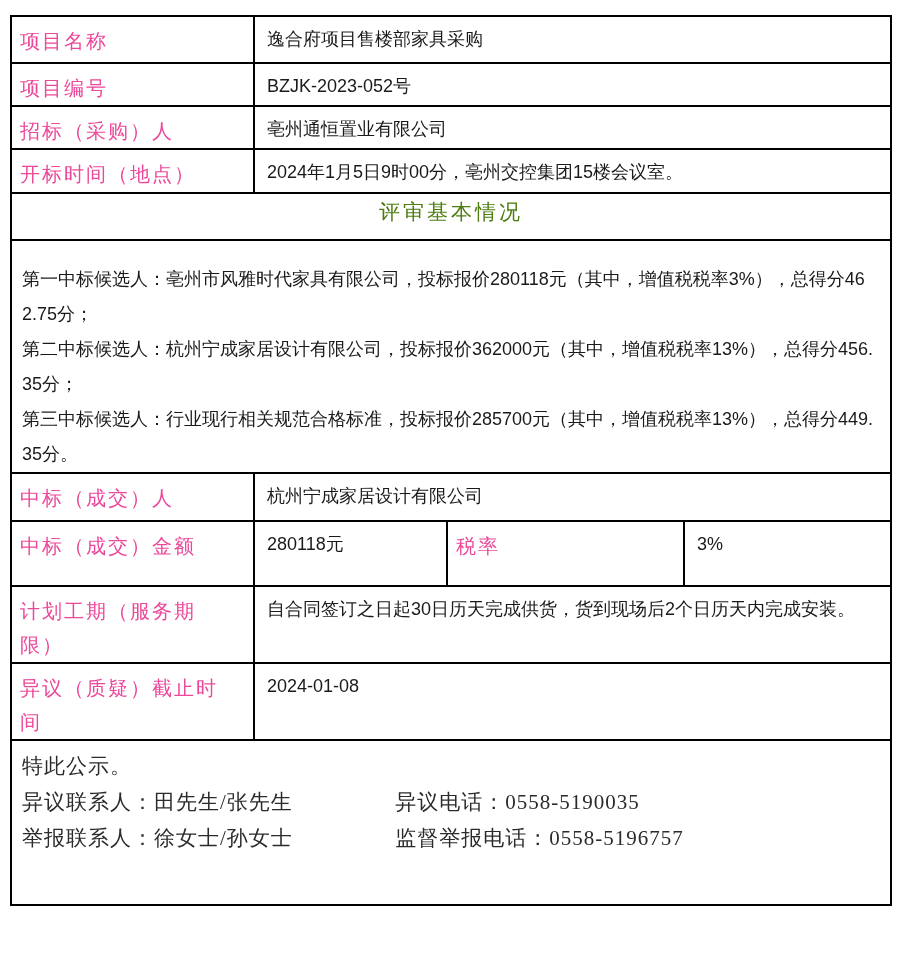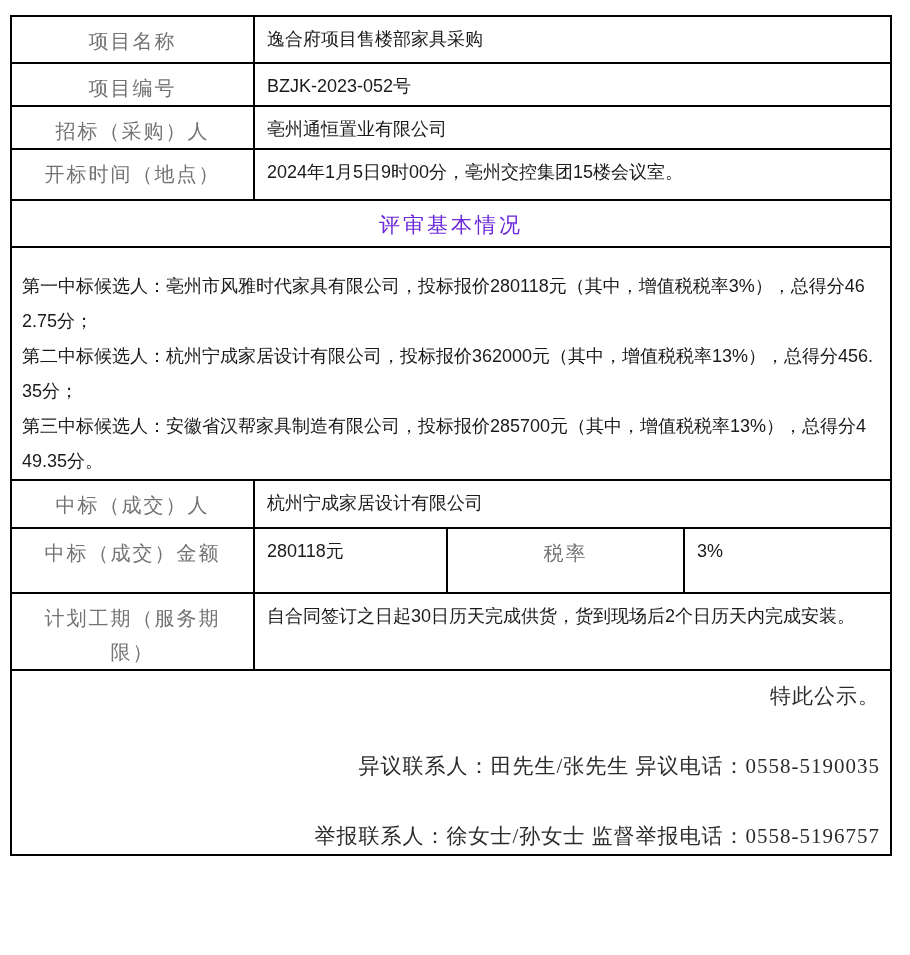--- a/index.html
+++ b/index.html
@@ -28,67 +28,66 @@
     background: #ffffff;
   }
   table.announce td {
     border: 2px solid #000000;
     vertical-align: top;
     overflow: hidden;
     word-break: break-all;
   }
   td.lbl {
     font-family: "Liberation Serif", serif;
-    color: #737373;
-    text-align: center;
+    color: #ec4899;
+    text-align: left;
     font-size: 20px;
     letter-spacing: 2px;
     line-height: 34px;
     padding: 7px 8px 0 8px;
     white-space: pre-line;
   }
   td.val {
     font-family: "Liberation Sans", sans-serif;
     color: #1a1a1a;
     font-weight: 500;
     text-align: left;
     font-size: 18px;
     line-height: 26px;
     padding: 9px 23px 0 12px;
   }
   td.header-cell {
     font-family: "Liberation Serif", serif;
-    color: #6d28d9;
+    color: #4d7c0f;
     text-align: center;
     font-size: 21px;
     letter-spacing: 3px;
     line-height: 30px;
-    padding-top: 9px;
+    padding-top: 3px;
   }
   td.candidates-cell {
     font-family: "Liberation Sans", sans-serif;
     color: #1a1a1a;
     font-weight: 500;
     font-size: 18px;
     line-height: 35px;
     padding: 21px 16px 0 10px;
   }
   td.footer-cell {
     font-family: "Liberation Serif", serif;
     color: #2b2b2b;
     font-size: 21px;
     line-height: 36px;
     padding: 7px 10px 0 10px;
     letter-spacing: 1px;
   }
-  .footer-line { white-space: nowrap; text-align: right; }
+  .footer-line { white-space: nowrap; }
   .fc1 {
     display: inline-block;
     min-width: 367px;
-    margin-top: 34px;
   }
 </style>
 </head>
 <body>
 
 <div class="doc">
   <table class="announce">
     <colgroup>
       <col style="width:243px">
       <col style="width:193px">
@@ -105,34 +104,34 @@
     <tr style="height:39px">
       <td class="lbl">项目编号</td>
       <td class="val" colspan="3">BZJK-2023-052号</td>
     </tr>
 
     <tr style="height:38px">
       <td class="lbl">招标（采购）人</td>
       <td class="val" colspan="3">亳州通恒置业有限公司</td>
     </tr>
 
-    <tr style="height:51px">
+    <tr style="height:44px">
       <td class="lbl">开标时间（地点）</td>
       <td class="val" colspan="3">2024年1月5日9时00分，亳州交控集团15楼会议室。</td>
     </tr>
 
     <tr style="height:47px">
       <td class="header-cell" colspan="4">评审基本情况</td>
     </tr>
 
     <tr style="height:168px">
       <td class="candidates-cell" colspan="4">
         <div>第一中标候选人：亳州市风雅时代家具有限公司，投标报价280118元（其中，增值税税率3%），总得分462.75分；</div>
         <div>第二中标候选人：杭州宁成家居设计有限公司，投标报价362000元（其中，增值税税率13%），总得分456.35分；</div>
-        <div>第三中标候选人：安徽省汉帮家具制造有限公司，投标报价285700元（其中，增值税税率13%），总得分449.35分。</div>
+        <div>第三中标候选人：行业现行相关规范合格标准，投标报价285700元（其中，增值税税率13%），总得分449.35分。</div>
       </td>
     </tr>
 
     <tr style="height:48px">
       <td class="lbl">中标（成交）人</td>
       <td class="val" colspan="3">杭州宁成家居设计有限公司</td>
     </tr>
 
     <tr style="height:65px">
       <td class="lbl">中标（成交）金额</td>
@@ -142,20 +141,25 @@
     </tr>
 
     <tr style="height:70px">
       <td class="lbl">计划工期（服务期
 限）</td>
       <td class="val" colspan="3">自合同签订之日起30日历天完成供货，货到现场后2个日历天内完成安装。</td>
     </tr>
 
 
 
+    <tr style="height:77px">
+      <td class="lbl">异议（质疑）截止时
+间</td>
+      <td class="val" colspan="3">2024-01-08</td>
+    </tr>
 
     <tr style="height:165px">
       <td class="footer-cell" colspan="4">
         <div class="footer-line">特此公示。</div>
         <div class="footer-line">
           <span class="fc1">异议联系人：田先生/张先生</span>
           <span>异议电话：0558-5190035</span>
         </div>
         <div class="footer-line">
           <span class="fc1">举报联系人：徐女士/孙女士</span>

